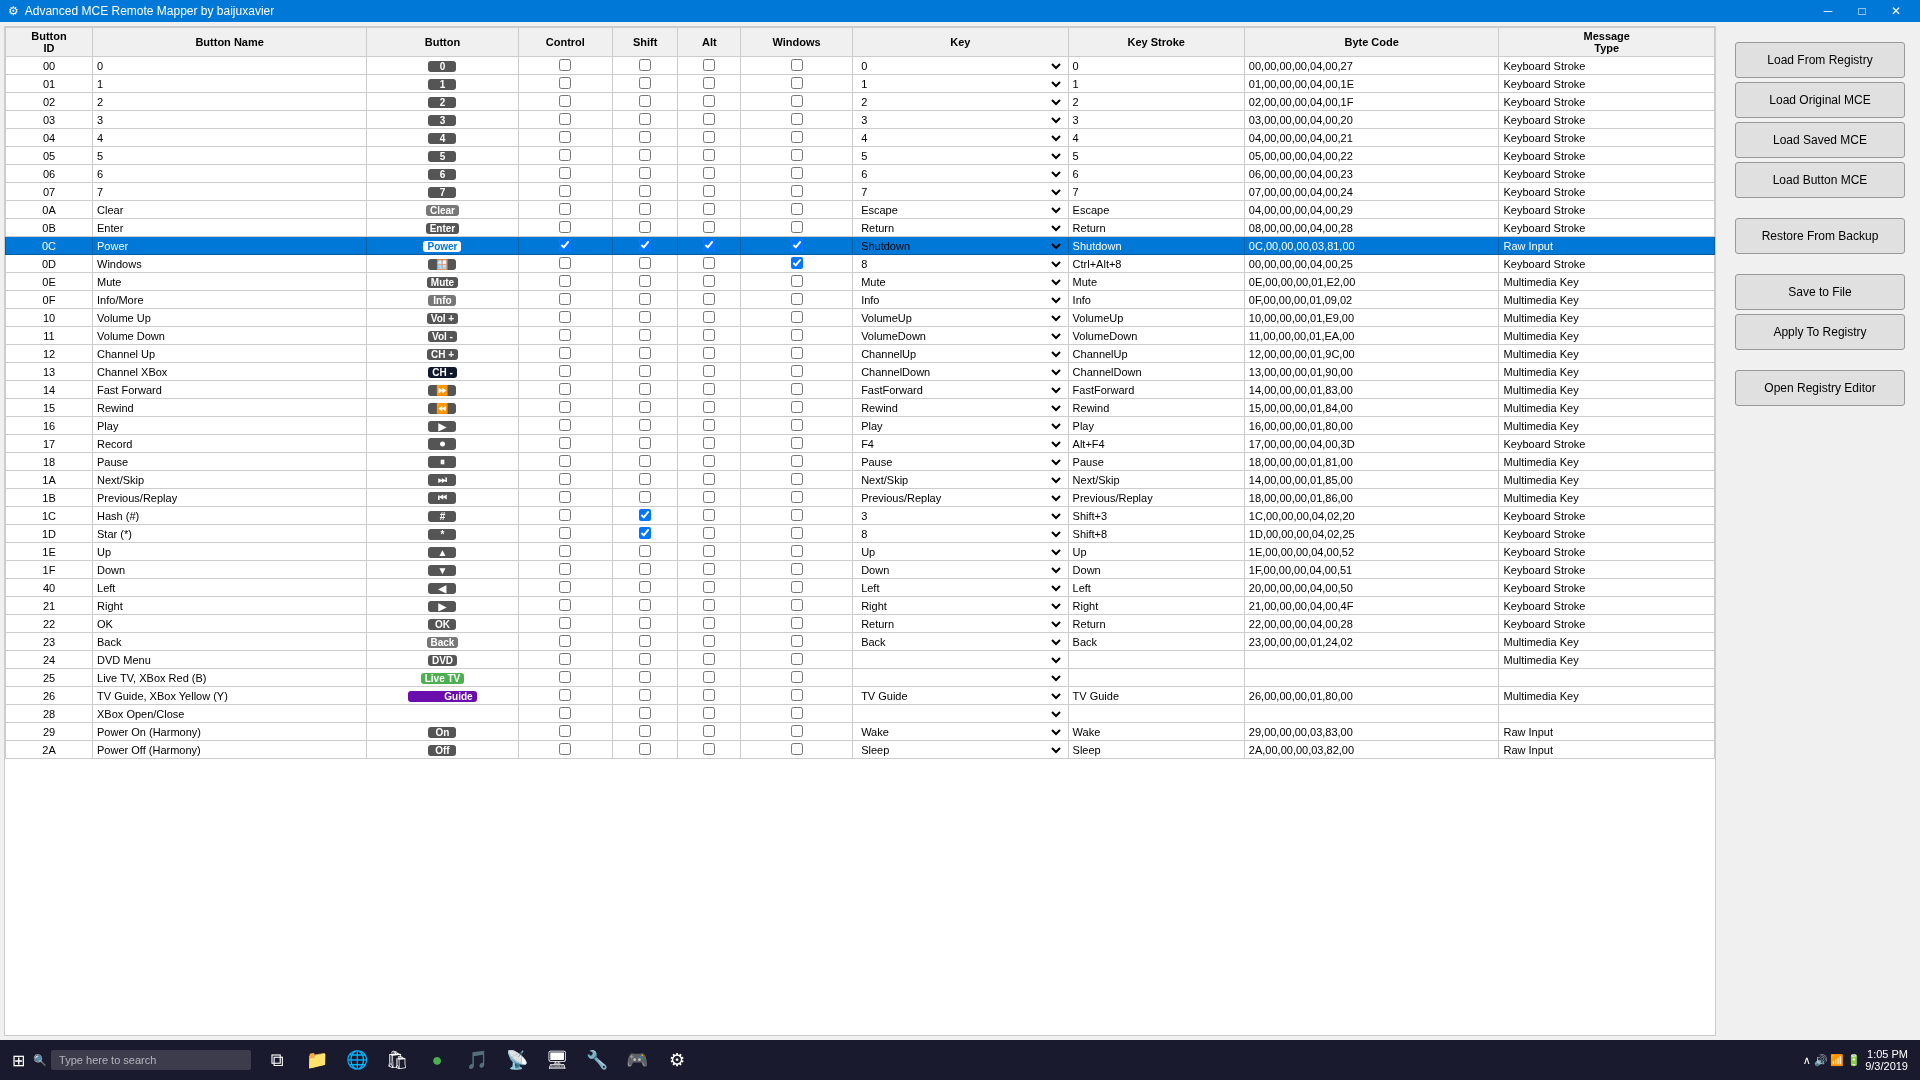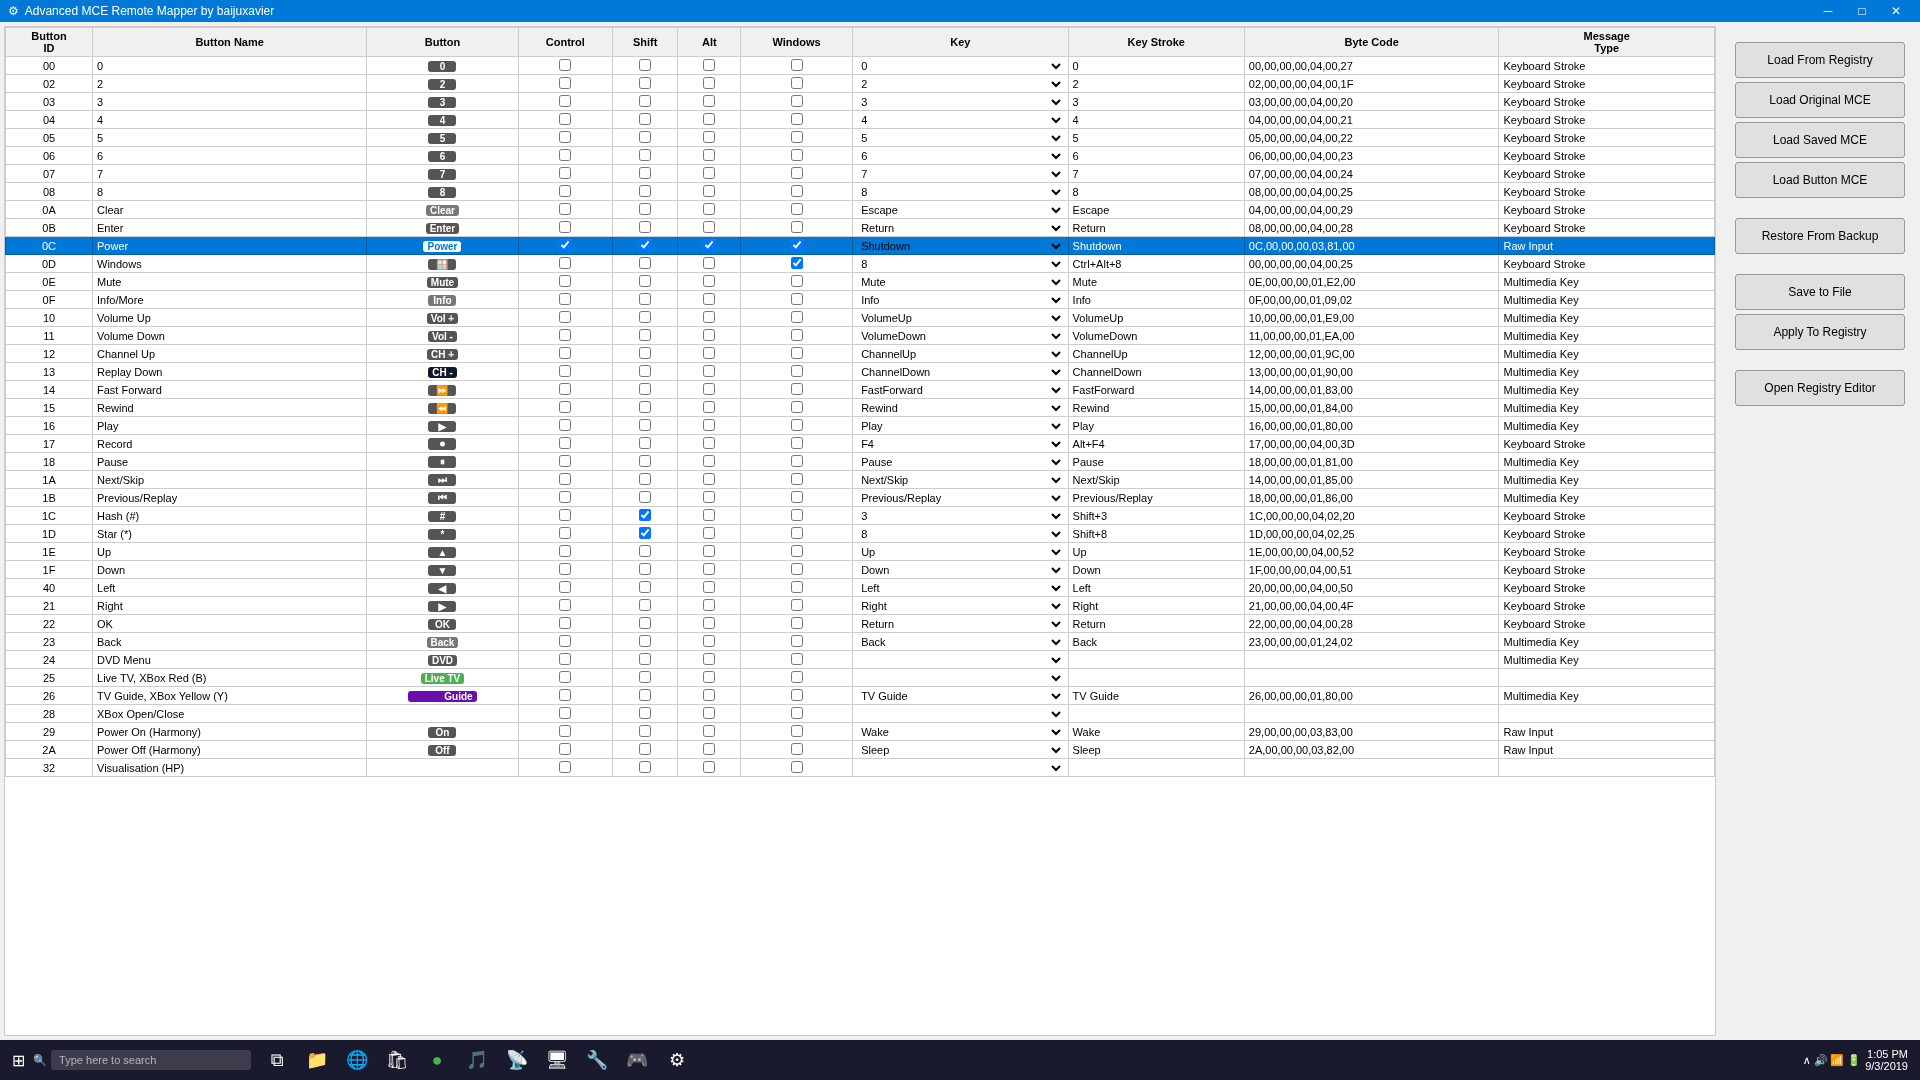--- a/index.html
+++ b/index.html
@@ -251,20 +251,47 @@
     <td class="col-key">
       <select class="key-select">
         <option>0</option>
       </select>
     </td>
     <td class="col-keystroke">0</td>
     <td class="col-bytecode">00,00,00,00,04,00,27</td>
     <td class="col-msg">Keyboard Stroke</td>
   </tr>
           <tr>
+    <td class="col-id">01</td>
+    <td class="col-name">1</td>
+    <td class="col-btn checkbox-cell">
+      <span class="btn-cell" style="background:#555;color:white;">1</span>
+    </td>
+    <td class="col-check checkbox-cell">
+      <input type="checkbox" style="">
+    </td>
+    <td class="col-check checkbox-cell">
+      <input type="checkbox" style="">
+    </td>
+    <td class="col-check checkbox-cell">
+      <input type="checkbox" style="">
+    </td>
+    <td class="col-check checkbox-cell">
+      <input type="checkbox" style="">
+    </td>
+    <td class="col-key">
+      <select class="key-select">
+        <option>1</option>
+      </select>
+    </td>
+    <td class="col-keystroke">1</td>
+    <td class="col-bytecode">01,00,00,00,04,00,1E</td>
+    <td class="col-msg">Keyboard Stroke</td>
+  </tr>
+          <tr>
     <td class="col-id">02</td>
     <td class="col-name">2</td>
     <td class="col-btn checkbox-cell">
       <span class="btn-cell" style="background:#555;color:white;">2</span>
     </td>
     <td class="col-check checkbox-cell">
       <input type="checkbox" style="">
     </td>
     <td class="col-check checkbox-cell">
       <input type="checkbox" style="">
@@ -410,47 +437,20 @@
     <td class="col-check checkbox-cell">
       <input type="checkbox" style="">
     </td>
     <td class="col-key">
       <select class="key-select">
         <option>7</option>
       </select>
     </td>
     <td class="col-keystroke">7</td>
     <td class="col-bytecode">07,00,00,00,04,00,24</td>
-    <td class="col-msg">Keyboard Stroke</td>
-  </tr>
-          <tr>
-    <td class="col-id">08</td>
-    <td class="col-name">8</td>
-    <td class="col-btn checkbox-cell">
-      <span class="btn-cell" style="background:#555;color:white;">8</span>
-    </td>
-    <td class="col-check checkbox-cell">
-      <input type="checkbox" style="">
-    </td>
-    <td class="col-check checkbox-cell">
-      <input type="checkbox" style="">
-    </td>
-    <td class="col-check checkbox-cell">
-      <input type="checkbox" style="">
-    </td>
-    <td class="col-check checkbox-cell">
-      <input type="checkbox" style="">
-    </td>
-    <td class="col-key">
-      <select class="key-select">
-        <option>8</option>
-      </select>
-    </td>
-    <td class="col-keystroke">8</td>
-    <td class="col-bytecode">08,00,00,00,04,00,25</td>
     <td class="col-msg">Keyboard Stroke</td>
   </tr>
           <tr>
     <td class="col-id">0A</td>
     <td class="col-name">Clear</td>
     <td class="col-btn checkbox-cell">
       <span class="btn-cell" style="background:#777;color:white;">Clear</span>
     </td>
     <td class="col-check checkbox-cell">
       <input type="checkbox" style="">
@@ -684,21 +684,21 @@
       <select class="key-select">
         <option>ChannelUp</option>
       </select>
     </td>
     <td class="col-keystroke">ChannelUp</td>
     <td class="col-bytecode">12,00,00,00,01,9C,00</td>
     <td class="col-msg">Multimedia Key</td>
   </tr>
           <tr>
     <td class="col-id">13</td>
-    <td class="col-name">Replay Down</td>
+    <td class="col-name">Channel XBox</td>
     <td class="col-btn checkbox-cell">
       <span class="btn-cell" style="background:#0f172a;color:white;">CH -</span>
     </td>
     <td class="col-check checkbox-cell">
       <input type="checkbox" style="">
     </td>
     <td class="col-check checkbox-cell">
       <input type="checkbox" style="">
     </td>
     <td class="col-check checkbox-cell">
@@ -1275,47 +1275,20 @@
       <input type="checkbox" style="">
     </td>
     <td class="col-key">
       <select class="key-select">
         <option>Sleep</option>
       </select>
     </td>
     <td class="col-keystroke">Sleep</td>
     <td class="col-bytecode">2A,00,00,00,03,82,00</td>
     <td class="col-msg">Raw Input</td>
-  </tr>
-          <tr>
-    <td class="col-id">32</td>
-    <td class="col-name">Visualisation (HP)</td>
-    <td class="col-btn checkbox-cell">
-      <span class="btn-cell" style="background:#555;color:white;"></span>
-    </td>
-    <td class="col-check checkbox-cell">
-      <input type="checkbox" style="">
-    </td>
-    <td class="col-check checkbox-cell">
-      <input type="checkbox" style="">
-    </td>
-    <td class="col-check checkbox-cell">
-      <input type="checkbox" style="">
-    </td>
-    <td class="col-check checkbox-cell">
-      <input type="checkbox" style="">
-    </td>
-    <td class="col-key">
-      <select class="key-select">
-        <option></option>
-      </select>
-    </td>
-    <td class="col-keystroke"></td>
-    <td class="col-bytecode"></td>
-    <td class="col-msg"></td>
   </tr>
         </tbody>
     </table>
   </div>
 
   <div class="side-panel">
     <div class="side-section">
       <button class="side-btn">Load From Registry</button>
       <button class="side-btn">Load Original MCE</button>
       <button class="side-btn">Load Saved MCE</button>

